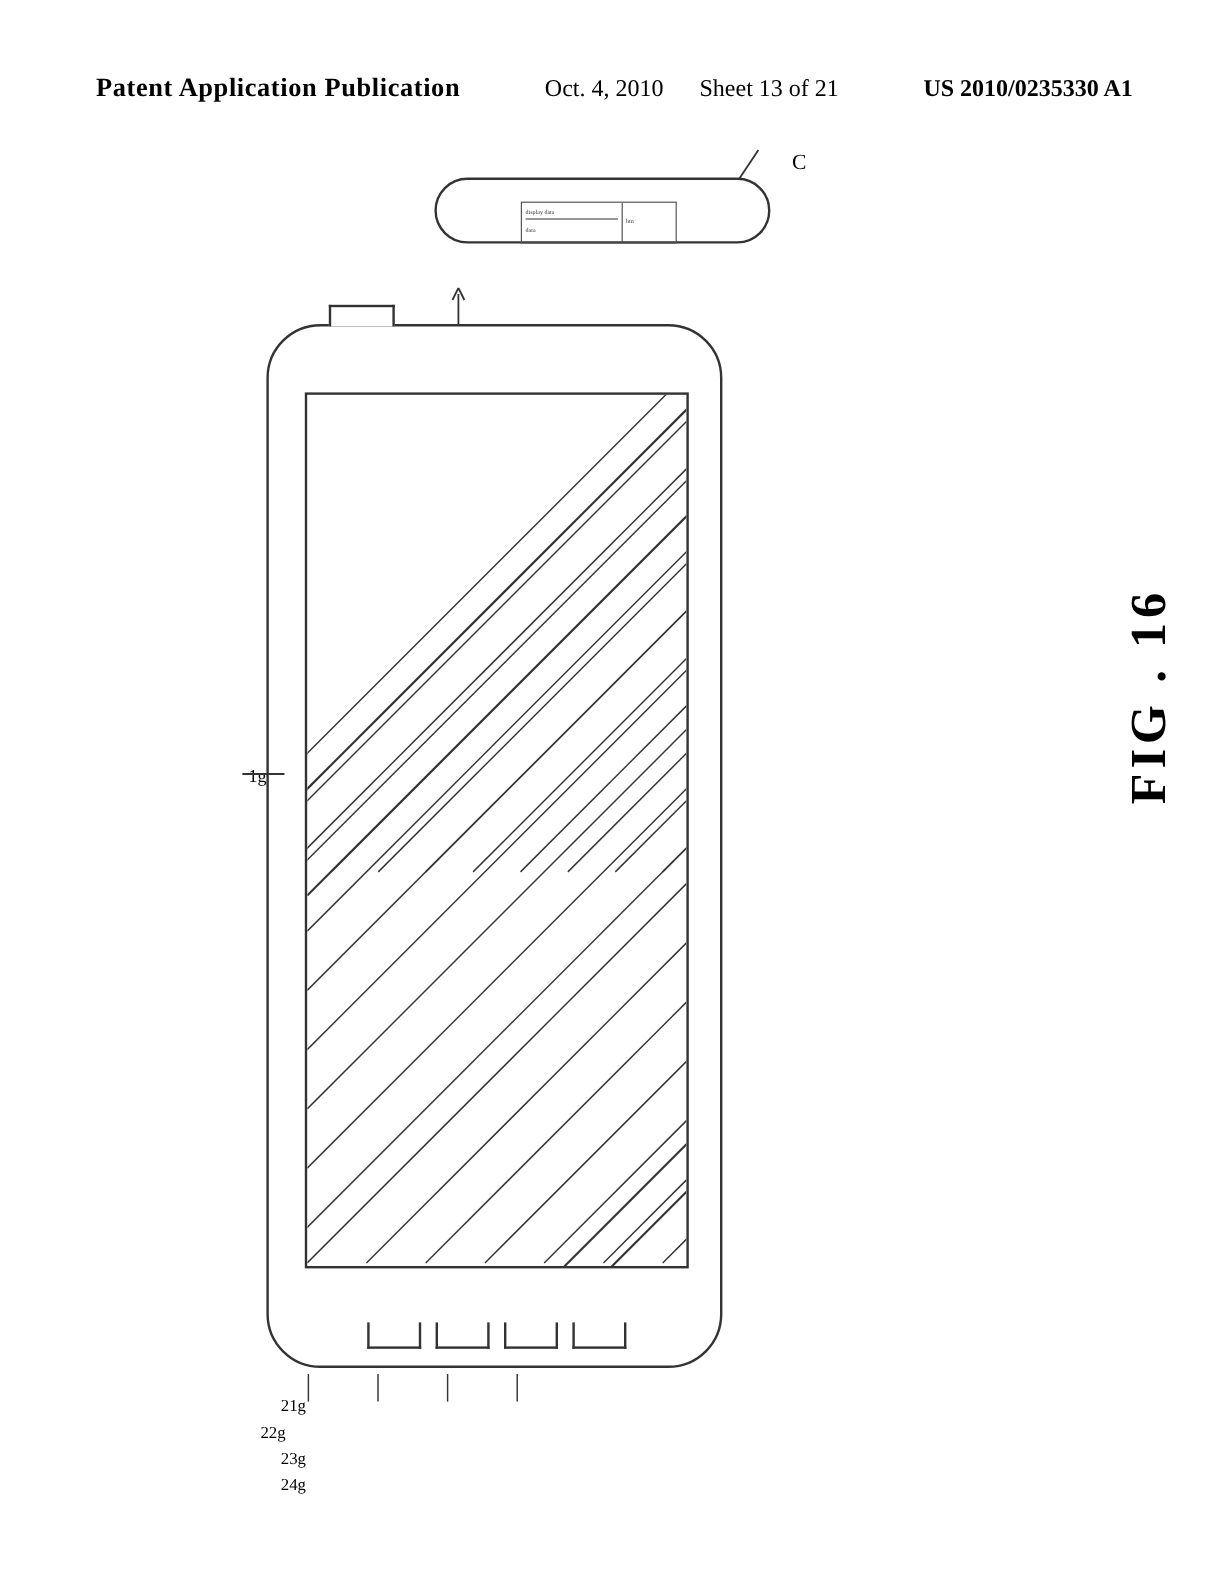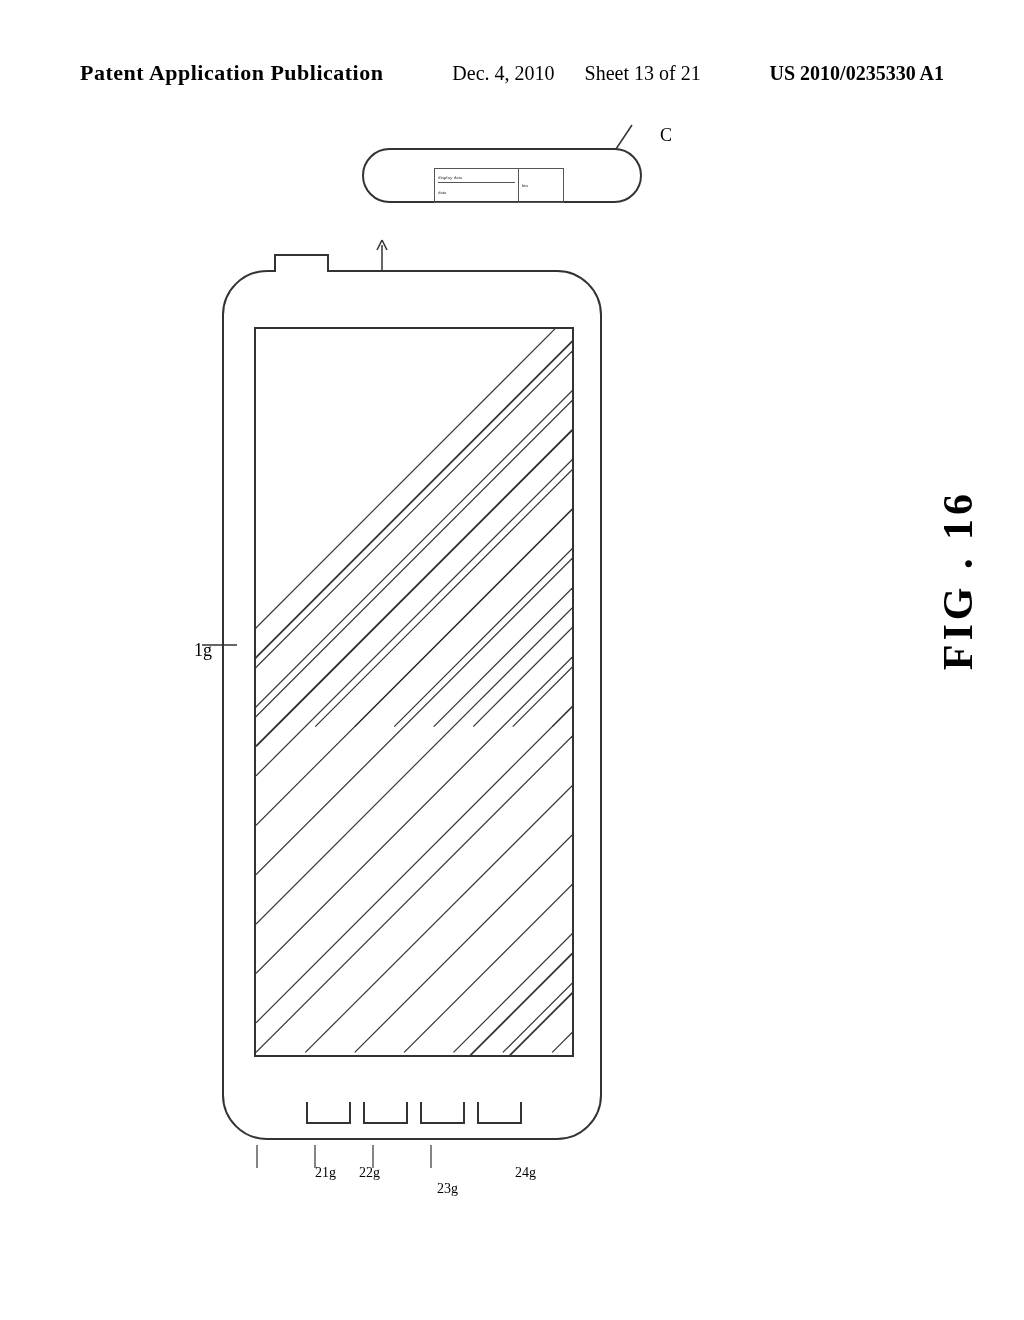--- a/index.html
+++ b/index.html
@@ -180,21 +180,21 @@
       border-top: none;
       background: #fff;
     }
   </style>
 </head>
 <body>
 
 <div class="header">
   <div class="header-left">Patent Application Publication</div>
   <div class="header-center">
-    <span>Dec. 4, 2010</span>
+    <span>Oct. 4, 2010</span>
     <span>Sheet 13 of 21</span>
   </div>
   <div class="header-right">US 2010/0235330 A1</div>
 </div>
 
 <div class="main-content">
   <div class="figure-area">
 
     <div class="fig-label">FIG . 16</div>
 
@@ -274,31 +274,31 @@
       </div>
 
       <div style="position:absolute;bottom:14px;left:30px;width:320px;display:flex;justify-content:center;gap:12px;">
         <div class="connector"></div>
         <div class="connector"></div>
         <div class="connector"></div>
         <div class="connector"></div>
       </div>
     </div>
 
-    <div style="position:absolute;top:500px;left:32px;font-size:18px;">1g</div>
+    <div style="position:absolute;top:500px;left:45px;font-size:15px;">1g</div>
 
     <svg style="position:absolute;top:500px;left:40px;width:35px;height:10px;overflow:visible;">
       <line x1="0" y1="5" x2="35" y2="5" stroke="#333" stroke-width="1.5"></line>
     </svg>
 
-    <div style="position:absolute;top:1025px;left:55px;width:400px;display:flex;justify-content:center;gap:6px;">
+    <div style="position:absolute;top:1025px;left:55px;width:400px;display:flex;justify-content:center;gap:6px;flex-direction:column;">
       <div style="width:55px;text-align:center;font-size:14px;">21g</div>
       <div style="width:55px;font-size:14px;">22g</div>
-      <div style="width:55px;text-align:center;font-size:14px;margin-top:16px;">23g</div>
-      <div style="width:55px;text-align:right;font-size:14px;">24g</div>
+      <div style="width:55px;text-align:center;font-size:14px;">23g</div>
+      <div style="width:55px;text-align:center;font-size:14px;">24g</div>
     </div>
 
     <svg style="position:absolute;top:1000px;left:55px;width:400px;height:30px;overflow:visible;">
       <line x1="40" y1="28" x2="40" y2="5" stroke="#333" stroke-width="1.2"></line>
       <line x1="98" y1="28" x2="98" y2="5" stroke="#333" stroke-width="1.2"></line>
       <line x1="156" y1="28" x2="156" y2="5" stroke="#333" stroke-width="1.2"></line>
       <line x1="214" y1="28" x2="214" y2="5" stroke="#333" stroke-width="1.2"></line>
     </svg>
 
   </div>

